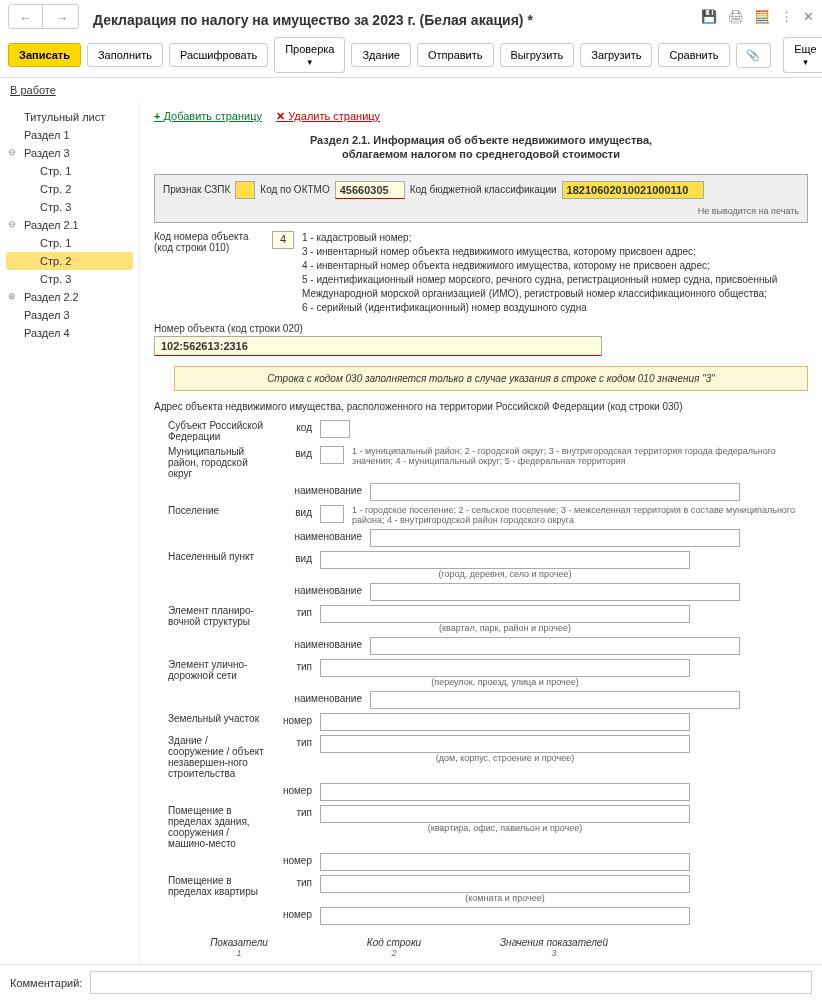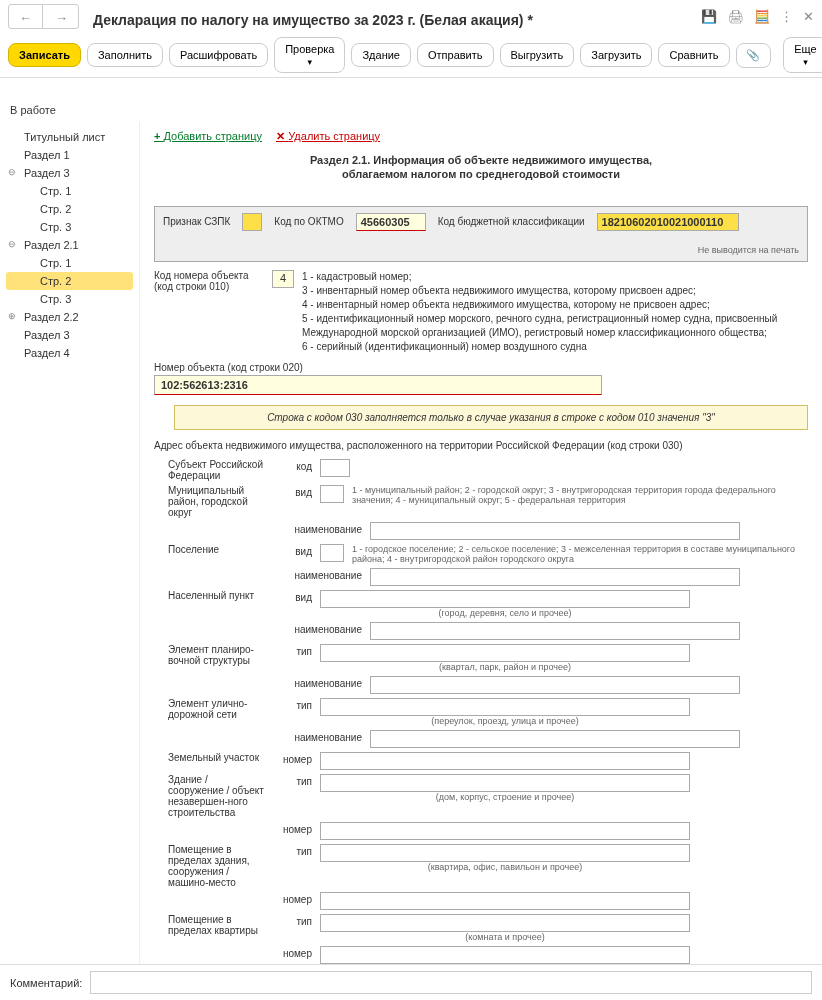--- a/index.html
+++ b/index.html
@@ -7,44 +7,44 @@
 
 .header { display: flex; align-items: center; padding: 4px 8px; gap: 6px; }
 .nav-arrows { display: flex; gap: 2px; border: 1px solid #ccc; border-radius: 3px; }
 .nav-arrow { padding: 4px 10px; cursor: pointer; font-size: 13px; color: #888; }
 .nav-arrow:first-child { border-right: 1px solid #ccc; }
 .title { font-size: 14px; font-weight: bold; flex: 1; margin-left: 8px; margin-top: 6px; }
 .header-icons { display: flex; gap: 10px; color: #888; font-size: 13px; align-items: center; }
 .header-icon { cursor: pointer; }
 
 .toolbar { display: flex; align-items: center; padding: 4px 8px; gap: 6px; border-bottom: 1px solid #ddd; }
-.btn { border: 1px solid #ccc; border-radius: 8px; padding: 5px 10px; background: #fff; cursor: pointer; font-size: 11px; }
+.btn { border: 1px solid #ccc; border-radius: 3px; padding: 5px 10px; background: #fff; cursor: pointer; font-size: 11px; }
 .btn-primary { background: #ffd800; border-color: #d4b400; font-weight: bold; }
 .btn-dropdown::after { content: " ▾"; font-size: 9px; }
 
-.status-link { padding: 6px 10px; color: #333; display: inline-block; margin-top: 20px; }
+.status-link { padding: 6px 10px; text-decoration: underline; color: #333; display: inline-block; }
 
 .content { display: flex; height: calc(100% - 110px); }
 .sidebar { width: 140px; border-right: 1px solid #eee; padding: 6px 0; overflow-y: auto; }
 .tree-item { padding: 3px 8px 3px 24px; cursor: pointer; position: relative; }
 .tree-item.l1 { padding-left: 24px; }
 .tree-item.l2 { padding-left: 40px; }
 .tree-item.selected { background: #ffe27a; border-radius: 3px; margin: 0 6px; padding-left: 34px; }
 .tree-toggle { position: absolute; left: 8px; cursor: pointer; color: #888; font-size: 9px; }
 
 .main { flex: 1; padding: 8px 14px; overflow-y: auto; position: relative; }
 .page-actions { display: flex; gap: 14px; margin-bottom: 10px; }
 .link-add { color: #007c2a; text-decoration: underline; cursor: pointer; }
 .link-add::before { content: "+ "; font-weight: bold; }
 .link-del { color: #c00; text-decoration: underline; cursor: pointer; }
 .link-del::before { content: "✕ "; font-weight: bold; }
 
-.section-title { text-align: center; font-weight: bold; margin: 6px 0 24px; line-height: 1.3; }
-
-.box-header { border: 1px solid #aaa; background: #eee; padding: 6px 8px; display: flex; align-items: center; gap: 12px; flex-wrap: wrap; }
+.section-title { text-align: center; font-weight: bold; margin: 6px 0 12px; line-height: 1.3; }
+
+.box-header { border: 1px solid #aaa; background: #eee; padding: 6px 8px; display: flex; align-items: center; gap: 5px; flex-wrap: wrap; }
 .box-header .lbl { font-size: 10px; }
 .box-header .field { border: 1px solid #aaa; background: #fde047; padding: 2px 4px; min-width: 20px; height: 18px; display: inline-block; }
 .box-header .field.hl { background: #ffffe0; border-bottom: 1px solid #c00; }
 .box-header .field.kbk { font-weight: bold; width: 142px; }
 .noprint { font-size: 9px; color: #666; text-align: right; margin-top: 2px; width: 100%; }
 
 .row { display: flex; gap: 8px; margin: 8px 0; }
 .row-label { width: 110px; font-size: 10px; }
 .small-box { border: 1px solid #aaa; background: #ffffe0; width: 22px; height: 18px; text-align: center; padding: 1px; }
 .desc-list { font-size: 10px; line-height: 1.4; flex: 1; }

